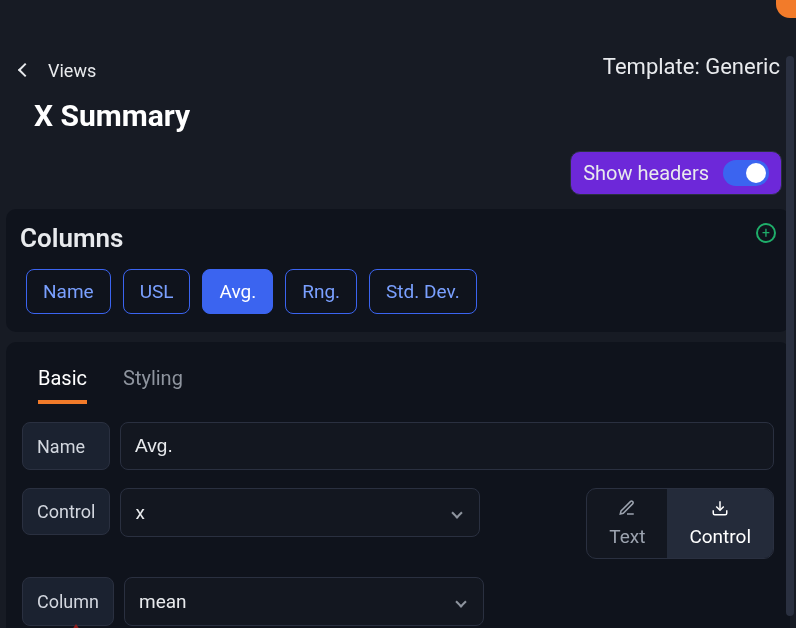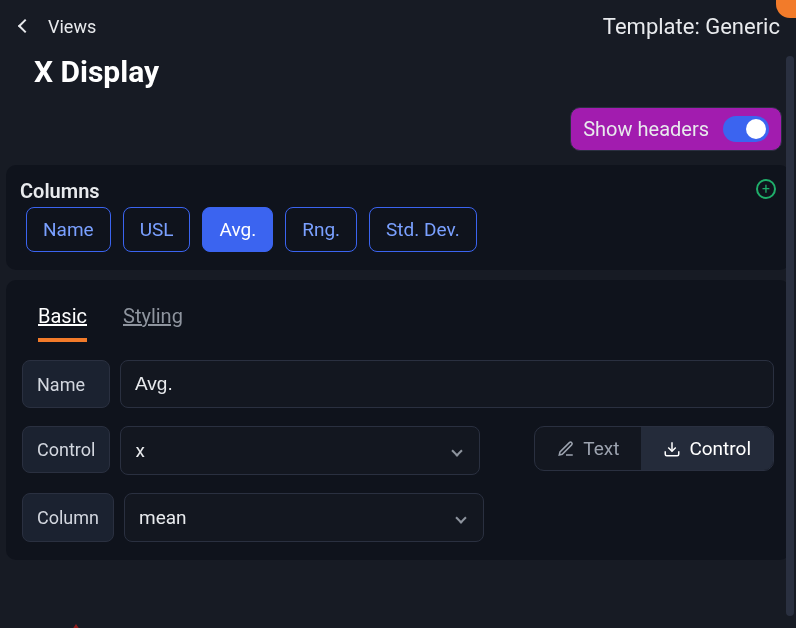--- a/index.html
+++ b/index.html
@@ -6,42 +6,42 @@
   html, body { width: 796px; height: 628px; overflow: hidden; }
   body {
     background: #171b24;
     color: #e8eaed;
     font-family: -apple-system, BlinkMacSystemFont, "Segoe UI", Roboto, sans-serif;
     font-size: 16px;
     position: relative;
   }
   .topbar {
     display: flex;
-    align-items: center;
     justify-content: space-between;
     padding: 10px 16px 6px 16px;
     height: 48px;
+    margin-top: 44px;
   }
   .topbar-left { display: flex; align-items: center; gap: 18px; }
   .back-chevron { width: 10px; height: 10px; border-left: 2px solid #e8eaed; border-bottom: 2px solid #e8eaed; transform: rotate(45deg); display: inline-block; margin-left: 4px; cursor: pointer; }
   .topbar .breadcrumb { font-size: 18px; color: #e8eaed; cursor: pointer; }
   .topbar .template { font-size: 22px; color: #e8eaed; cursor: pointer; }
   .page-title {
     font-size: 30px;
     font-weight: 700;
     color: #fff;
     padding: 6px 0 18px 34px;
   }
   .headers-row {
     display: flex;
     justify-content: flex-end;
     padding: 0 14px 14px 14px;
   }
   .headers-pill {
-    background: #a21caf;
+    background: #6d28d9;
     border: 1px solid #2a3040;
     border-radius: 10px;
     padding: 8px 12px;
     display: flex;
     align-items: center;
     gap: 14px;
     font-size: 20px;
   }
   .toggle {
     width: 46px; height: 26px; background: #3b64f0; border-radius: 13px; position: relative; cursor: pointer;
@@ -50,23 +50,23 @@
     position: absolute; top: 3px; right: 3px; width: 20px; height: 20px; background: #fff; border-radius: 50%;
   }
   .panel {
     margin: 0 6px 10px 6px;
     background: #0f131c;
     border-radius: 10px;
     padding: 14px 12px 18px 12px;
     position: relative;
   }
   .panel-title {
-    font-size: 20px;
+    font-size: 26px;
     font-weight: 600;
-    margin: 0 0 4px 2px;
+    margin: 0 0 16px 2px;
   }
   .add-btn {
     position: absolute;
     top: 14px; right: 14px;
     width: 20px; height: 20px;
     border: 2px solid #1fae6a;
     border-radius: 50%;
     display: flex; align-items: center; justify-content: center;
     color: #1fae6a;
     cursor: pointer;
@@ -82,21 +82,21 @@
     background: transparent;
     cursor: pointer;
   }
   .chip.selected { background: #3b64f0; color: #fff; }
   .tabs {
     display: flex;
     gap: 36px;
     padding: 10px 0 8px 20px;
     font-size: 20px;
   }
-  .tab { color: #8e949e; cursor: pointer; padding-bottom: 10px; text-decoration: underline; }
+  .tab { color: #8e949e; cursor: pointer; padding-bottom: 10px; }
   .tab.active { color: #fff; border-bottom: 4px solid #f27b2a; }
   .form { padding: 4px 4px 0 4px; display: flex; flex-direction: column; gap: 18px; margin-top: 6px; }
   .row { display: flex; gap: 10px; align-items: stretch; }
   .label-box {
     background: #1b2230;
     border: 1px solid #2a3040;
     border-radius: 8px;
     padding: 12px 14px;
     font-size: 18px;
     color: #d3d7df;
@@ -133,20 +133,21 @@
     border-radius: 10px;
     overflow: hidden;
     margin-left: auto;
   }
   .seg-btn {
     padding: 10px 22px;
     display: flex; align-items: center; gap: 8px;
     font-size: 19px;
     cursor: pointer;
     color: #9ca3af;
+    flex-direction: column;
   }
   .seg-btn.active { background: #242b3a; color: #fff; }
   .seg-btn svg { width: 18px; height: 18px; }
   .seg-btn .lbl { }
   .arrow-up {
     position: absolute;
     left: 58px;
     bottom: 4px;
     width: 0; height: 0;
   }
@@ -181,21 +182,21 @@
 <div class="orange-corner"></div>
 
 <div class="topbar">
   <div class="topbar-left">
     <span class="back-chevron"></span>
     <span class="breadcrumb">Views</span>
   </div>
   <span class="template">Template: Generic</span>
 </div>
 
-<div class="page-title">X Display</div>
+<div class="page-title">X Summary</div>
 
 <div class="headers-row">
   <div class="headers-pill">
     <span>Show headers</span>
     <div class="toggle">
       <div class="toggle-knob"></div>
     </div>
   </div>
 </div>
 

